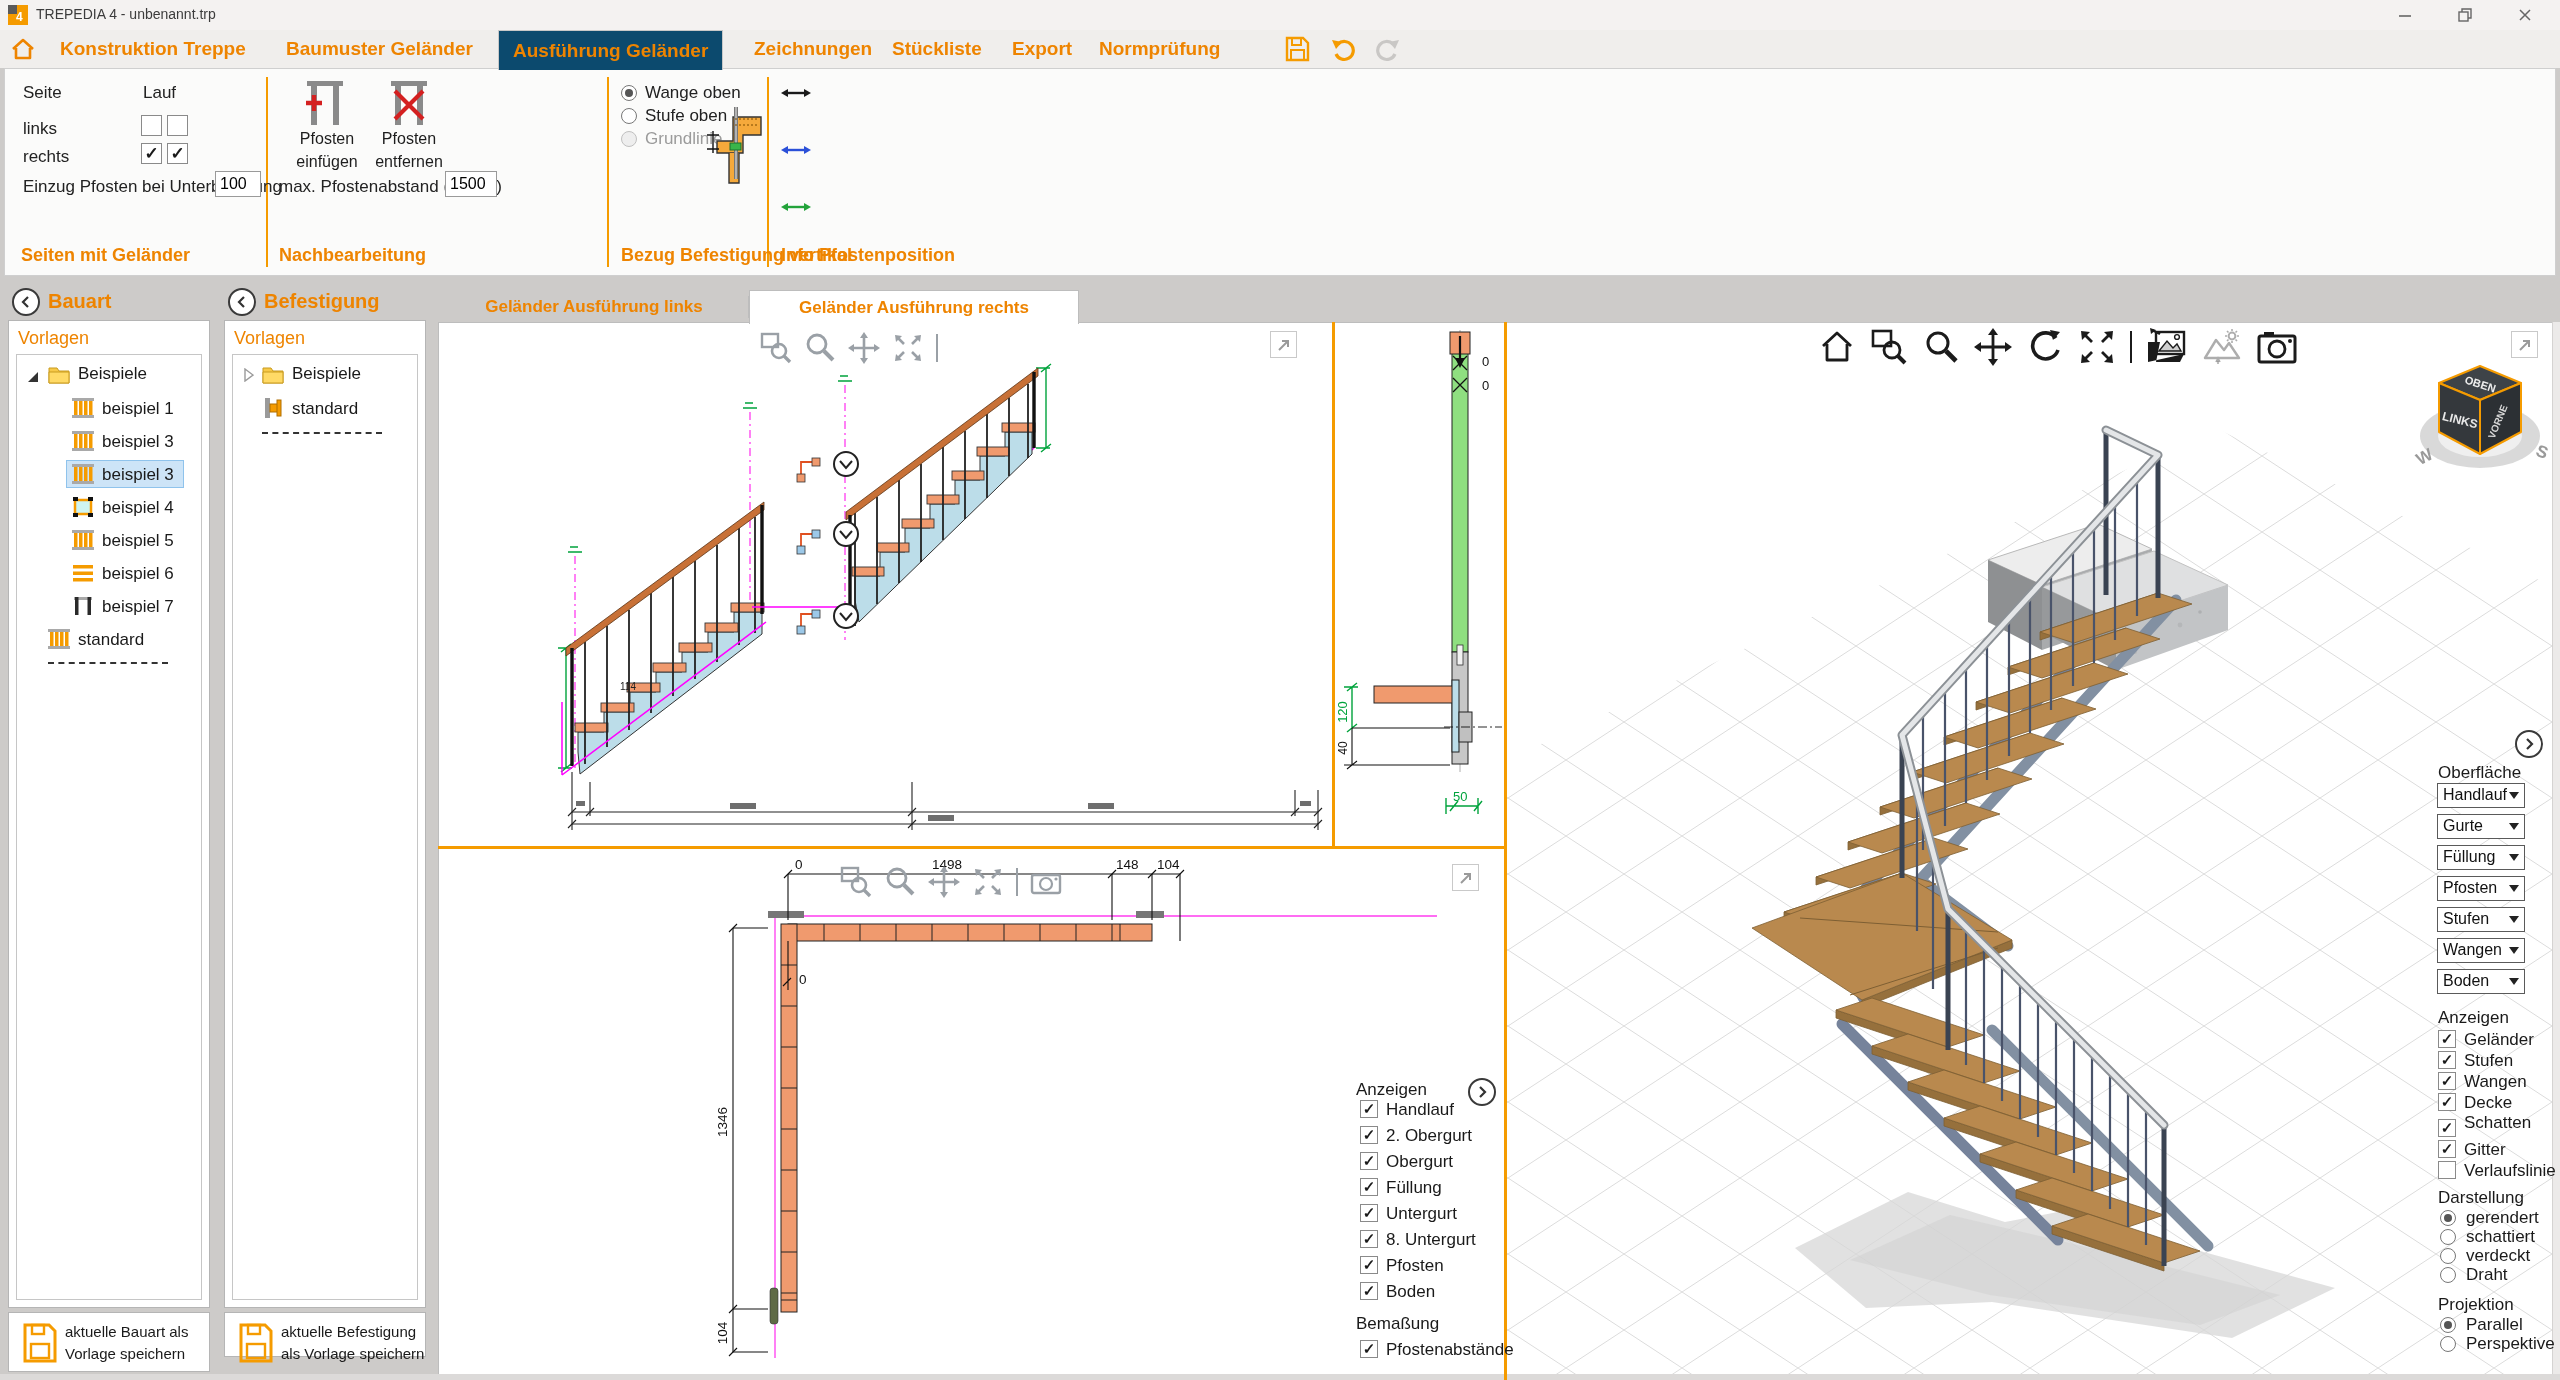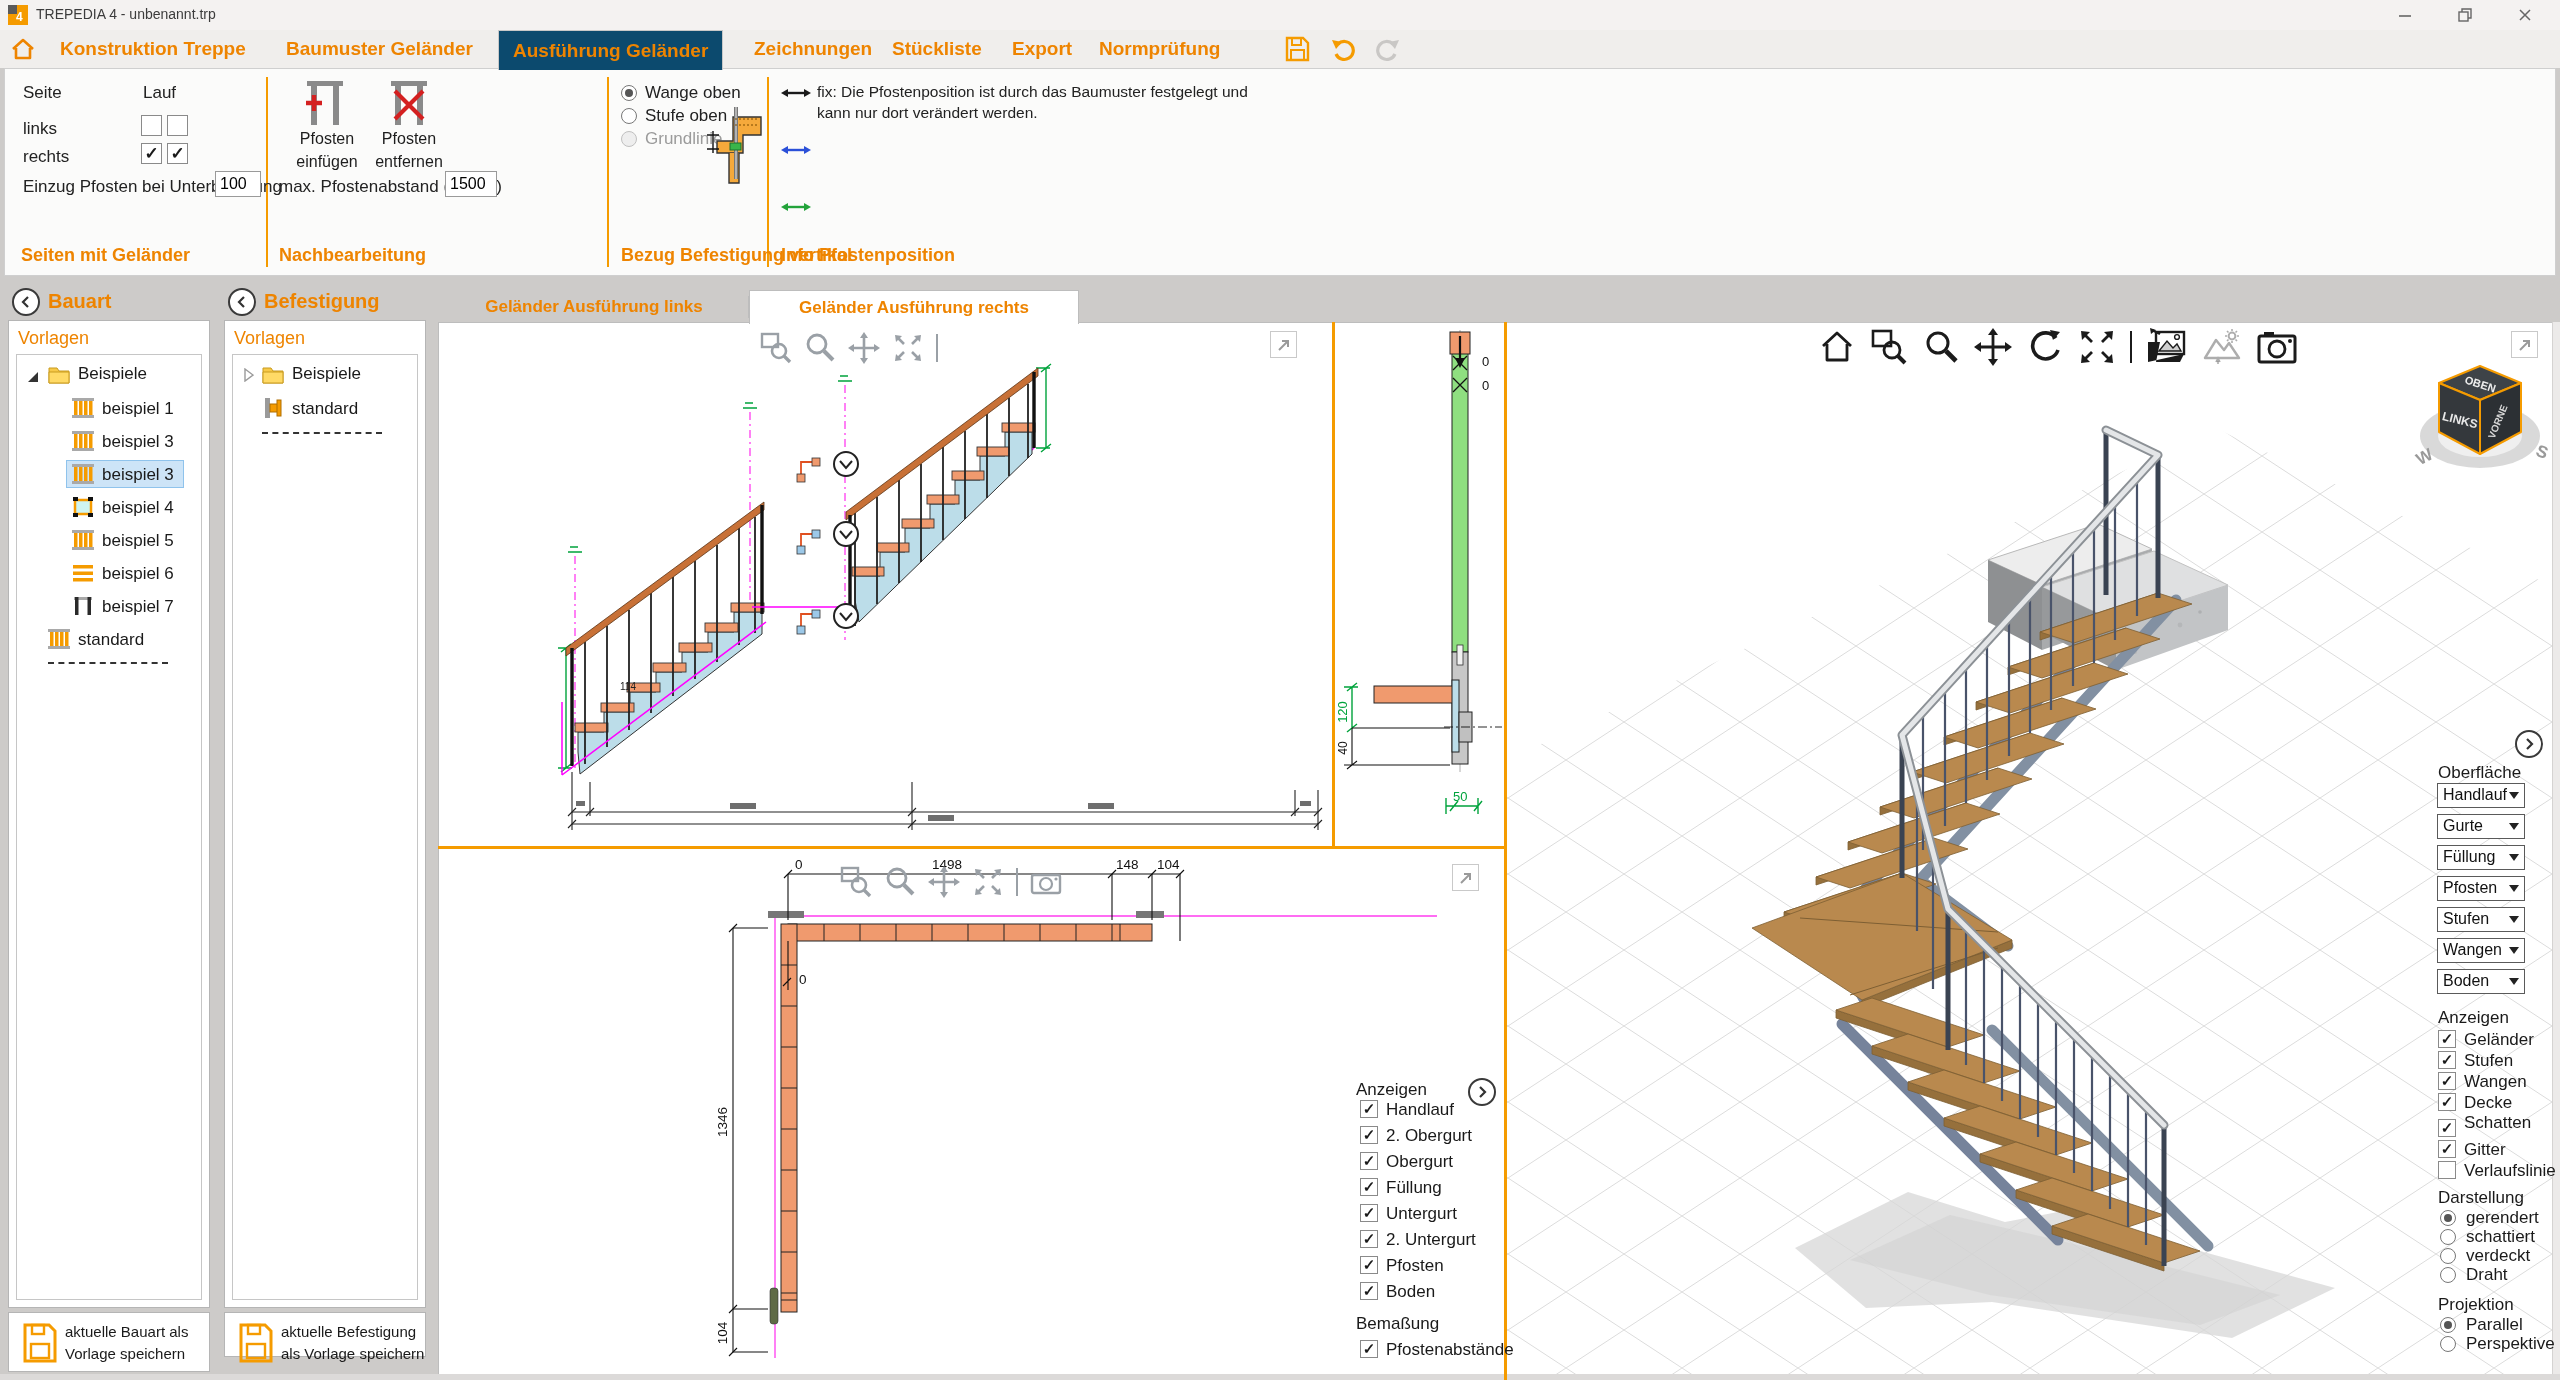--- a/index.html
+++ b/index.html
@@ -204,24 +204,20 @@
     </div>
     <div class="gtitle" style="left:616px;top:176px;">Bezug Befestigung vertikal</div>
 
     <div class="abs" style="left:776px;top:18px;">
       <svg width="30" height="12">
           <line x1="5" y1="6" x2="25" y2="6" stroke="#1a1a1a" stroke-width="2.4"></line>
           <polygon points="0,6 7,2 7,10" fill="#1a1a1a"></polygon>
           <polygon points="30,6 23,2 23,10" fill="#1a1a1a"></polygon>
         </svg>
     </div>
-    <div class="abs infoline" style="left:812px;top:12px;">
-      <div>fix: Die Pfostenposition ist durch das Baumuster festgelegt und</div>
-      <div>kann nur dort verändert werden.</div>
-    </div>
     <div class="abs" style="left:776px;top:75px;">
       <svg width="30" height="12">
           <line x1="5" y1="6" x2="25" y2="6" stroke="#2b50d8" stroke-width="2.4"></line>
           <polygon points="0,6 7,2 7,10" fill="#2b50d8"></polygon>
           <polygon points="30,6 23,2 23,10" fill="#2b50d8"></polygon>
         </svg>
     </div>
     <div class="abs" style="left:776px;top:132px;">
       <svg width="30" height="12">
           <line x1="5" y1="6" x2="25" y2="6" stroke="#23a33a" stroke-width="2.4"></line>
@@ -649,21 +645,21 @@
     <div class="chkrow" style="left:1386px;top:1100px;">Handlauf</div>
     <div class="cb small checked" style="left:1360px;top:1126px;"></div>
     <div class="chkrow" style="left:1386px;top:1126px;">2. Obergurt</div>
     <div class="cb small checked" style="left:1360px;top:1152px;"></div>
     <div class="chkrow" style="left:1386px;top:1152px;">Obergurt</div>
     <div class="cb small checked" style="left:1360px;top:1178px;"></div>
     <div class="chkrow" style="left:1386px;top:1178px;">Füllung</div>
     <div class="cb small checked" style="left:1360px;top:1204px;"></div>
     <div class="chkrow" style="left:1386px;top:1204px;">Untergurt</div>
     <div class="cb small checked" style="left:1360px;top:1230px;"></div>
-    <div class="chkrow" style="left:1386px;top:1230px;">2. Untergurt</div>
+    <div class="chkrow" style="left:1386px;top:1230px;">8. Untergurt</div>
     <div class="cb small checked" style="left:1360px;top:1256px;"></div>
     <div class="chkrow" style="left:1386px;top:1256px;">Pfosten</div>
     <div class="cb small checked" style="left:1360px;top:1282px;"></div>
     <div class="chkrow" style="left:1386px;top:1282px;">Boden</div>
     <div class="sect-label" style="left:1356px;top:1314px;">Bemaßung</div>
     <div class="cb small checked" style="left:1360px;top:1340px;"></div>
     <div class="chkrow" style="left:1386px;top:1340px;">Pfostenabstände</div>
   </div>
 
   <div class="abs" style="left:1507px;top:322px;width:1053px;height:1058px;background:#fff;border-top:1px solid #C5C5C5;box-sizing:border-box;"></div>

